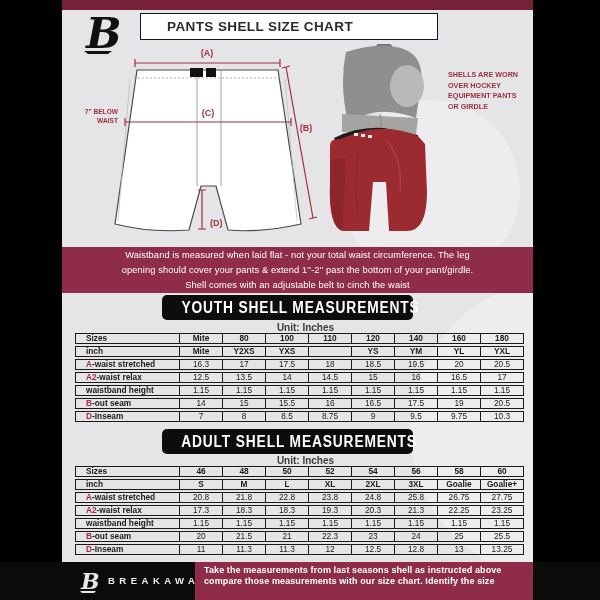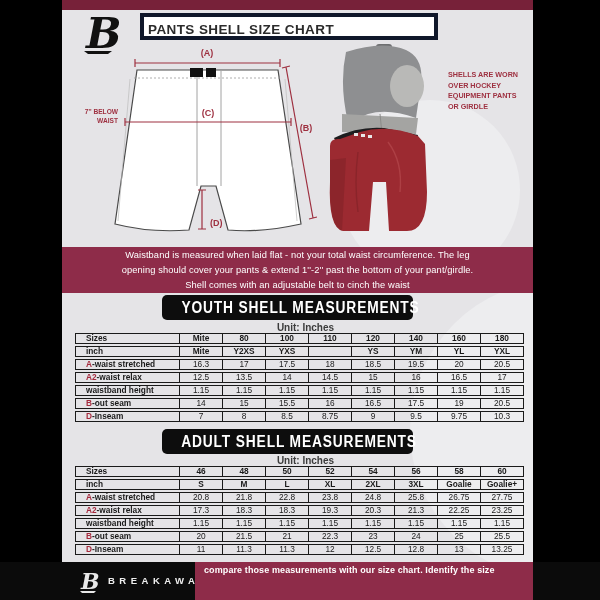--- a/index.html
+++ b/index.html
@@ -3,21 +3,21 @@
 <meta charset="utf-8">
 <style>
   html,body{margin:0;padding:0;background:#000;}
   .stage{position:relative;width:600px;height:600px;background:#000;overflow:hidden;
          font-family:"Liberation Sans",sans-serif;}
   .content{position:absolute;left:62px;top:0;width:471px;height:600px;background:#e5e4e7;overflow:hidden;}
   .wm{position:absolute;border-radius:50%;background:#ededef;}
   .topbar{position:absolute;left:0;top:0;width:471px;height:10px;background:#772139;}
   .logo{position:absolute;left:16px;top:10px;width:46px;height:46px;}
   .titlebox{position:absolute;left:78px;top:13px;width:298px;height:27px;background:#fff;
-            border:4px solid #0f172a;box-sizing:border-box;line-height:25px;padding-left:4px;
+            border:1px solid #0f172a;box-sizing:border-box;line-height:25px;padding-left:26px;
             font-size:13.5px;font-weight:600;color:#2b2b2b;letter-spacing:.4px;}
   .datebox{position:absolute;left:378px;top:13px;width:93px;height:27px;background:#8e2c49;
            color:#fff;text-align:center;line-height:27px;font-weight:700;font-size:16px;}
   .datebox .cond{display:inline-block;transform:scaleX(.82);letter-spacing:0px;}
   .diagram{position:absolute;left:8px;top:45px;}
   .sidenote{position:absolute;left:0px;top:108px;width:56px;text-align:right;
             font-size:6.6px;font-weight:700;color:#9e3040;line-height:8.5px;}
   .photo{position:absolute;left:266px;top:42px;}
   .photonote{position:absolute;left:386px;top:70px;width:82px;font-size:7.2px;font-weight:700;
              color:#9e3040;line-height:10.5px;}
@@ -314,16 +314,17 @@
     </table>
   </div>
 
   <div class="footer">
     <svg class="flogo" viewBox="0 0 24 26">
       <text x="3" y="21" font-family="DejaVu Serif, serif" font-style="italic" font-weight="bold" font-size="22" fill="#e8e8e8">B</text>
       <path d="M2,23 L18,23 L16,25 L4,25 Z" fill="#e8e8e8"></path>
     </svg>
     <div class="fbrand">BREAKAWAY</div>
     <div class="fnote">
+      <div>Take the measurements from last seasons shell as instructed above</div>
       <div>compare those measurements  with our size chart. Identify the size</div>
     </div>
   </div>
 </div>
 
 </body></html>

